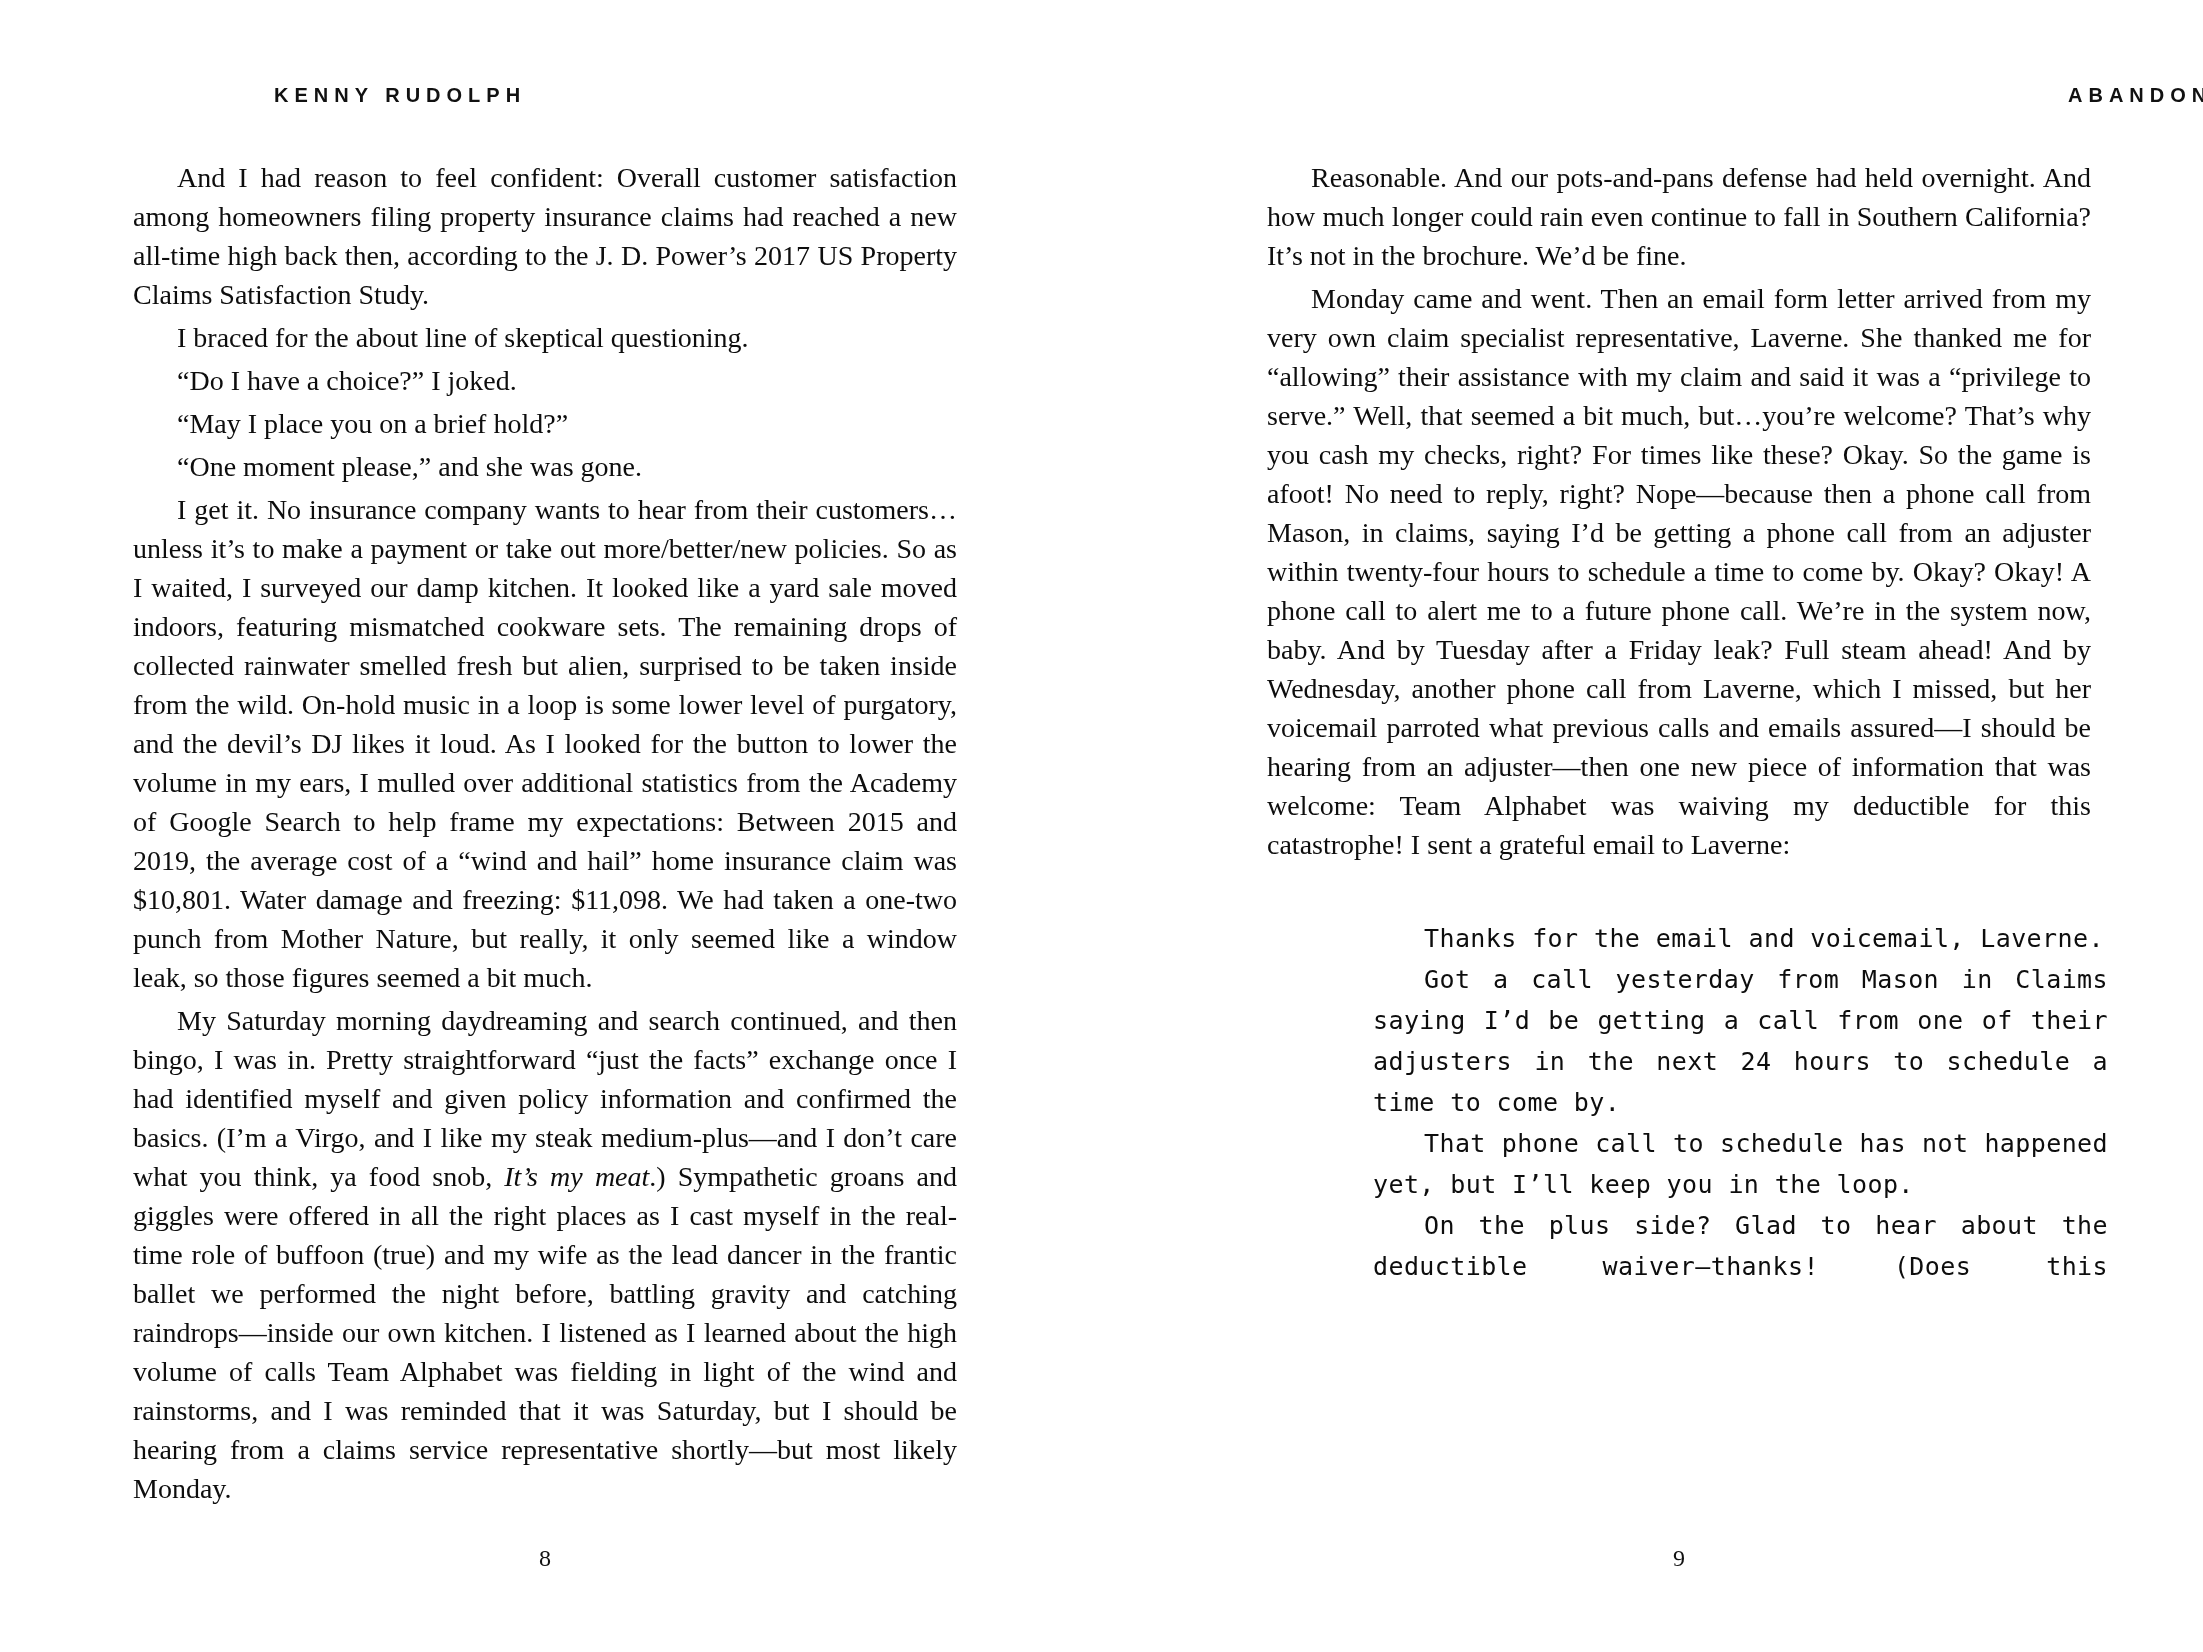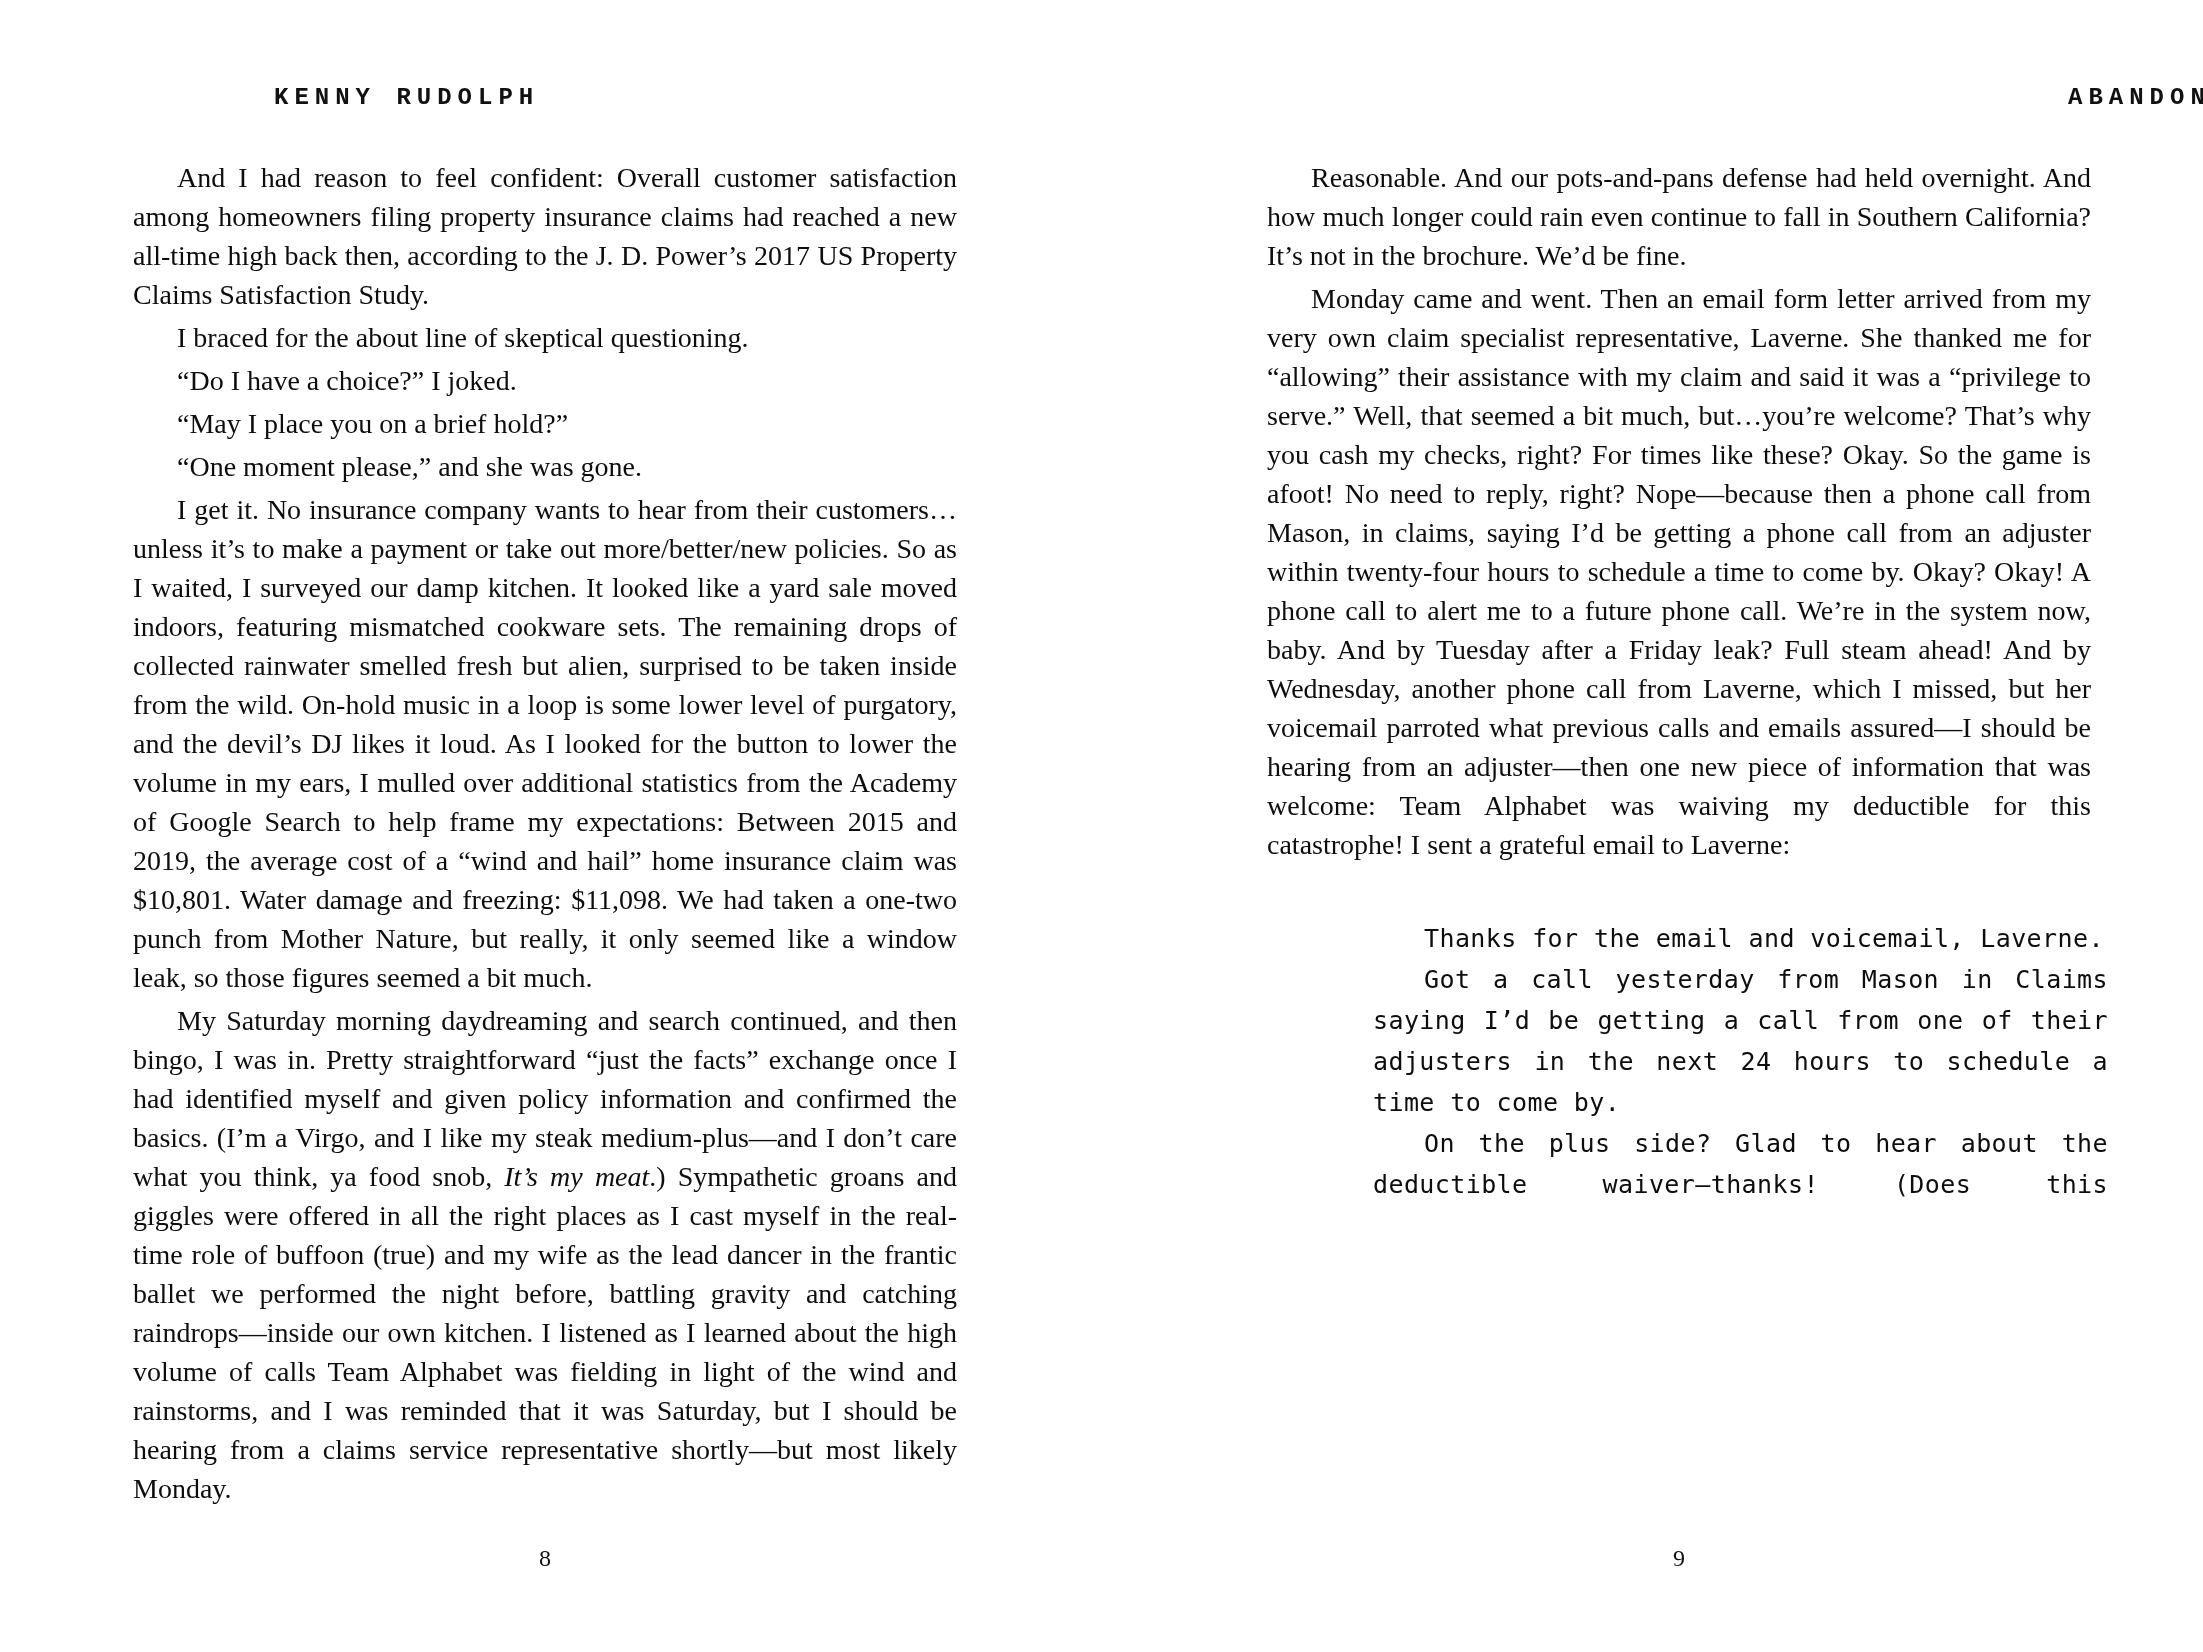--- a/index.html
+++ b/index.html
@@ -27,22 +27,22 @@
     position: relative;
     width: 1102px;
     height: 1653px;
     box-sizing: border-box;
   }
 
   
   .running-head {
     position: absolute;
     top: 84px;
-    font-family: Liberation Mono, monospace;
-    font-size: 24px;
+    font-family: Liberation Sans, sans-serif;
+    font-size: 20px;
     font-weight: 700;
     letter-spacing: 6px;
     color: #111;
     white-space: nowrap;
   }
   .page-verso .running-head { left: 274px; }
   .page-recto .running-head { left: 966px; }
 
   
   .textblock {
@@ -127,20 +127,21 @@
     <div class="running-head">ABANDON HOUSE—BOOK 1</div>
 
     <div class="textblock">
       <p>Reasonable. And our pots-and-pans defense had held overnight. And how much longer could rain even continue to fall in Southern California? It’s not in the brochure. We’d be fine.</p>
       <p>Monday came and went. Then an email form letter arrived from my very own claim specialist representative, Laverne. She thanked me for “allowing” their assistance with my claim and said it was a “privilege to serve.” Well, that seemed a bit much, but…you’re welcome? That’s why you cash my checks, right? For times like these? Okay. So the game is afoot! No need to reply, right? Nope—because then a phone call from Mason, in claims, saying I’d be getting a phone call from an adjuster within twenty-four hours to schedule a time to come by. Okay? Okay! A phone call to alert me to a future phone call. We’re in the system now, baby. And by Tuesday after a Friday leak? Full steam ahead! And by Wednesday, another phone call from Laverne, which I missed, but her voicemail parroted what previous calls and emails assured—I should be hearing from an adjuster—then one new piece of information that was welcome: Team Alphabet was waiving my deductible for this catastrophe! I sent a grateful email to Laverne:</p>
     </div>
 
     <div class="email-extract">
       <p>Thanks for the email and voicemail, Laverne.</p>
       <p>Got a call yesterday from Mason in Claims saying I’d be getting a call from one of their adjusters in the next 24 hours to schedule a time to come by.</p>
+      <p>That phone call to schedule has not happened yet, but I’ll keep you in the loop.</p>
       <p class="final-open">On the plus side? Glad to hear about the deductible waiver—thanks! (Does this</p>
     </div>
 
     <div class="folio">9</div>
   </div>
 
 </div>
 
 
 </body></html>

